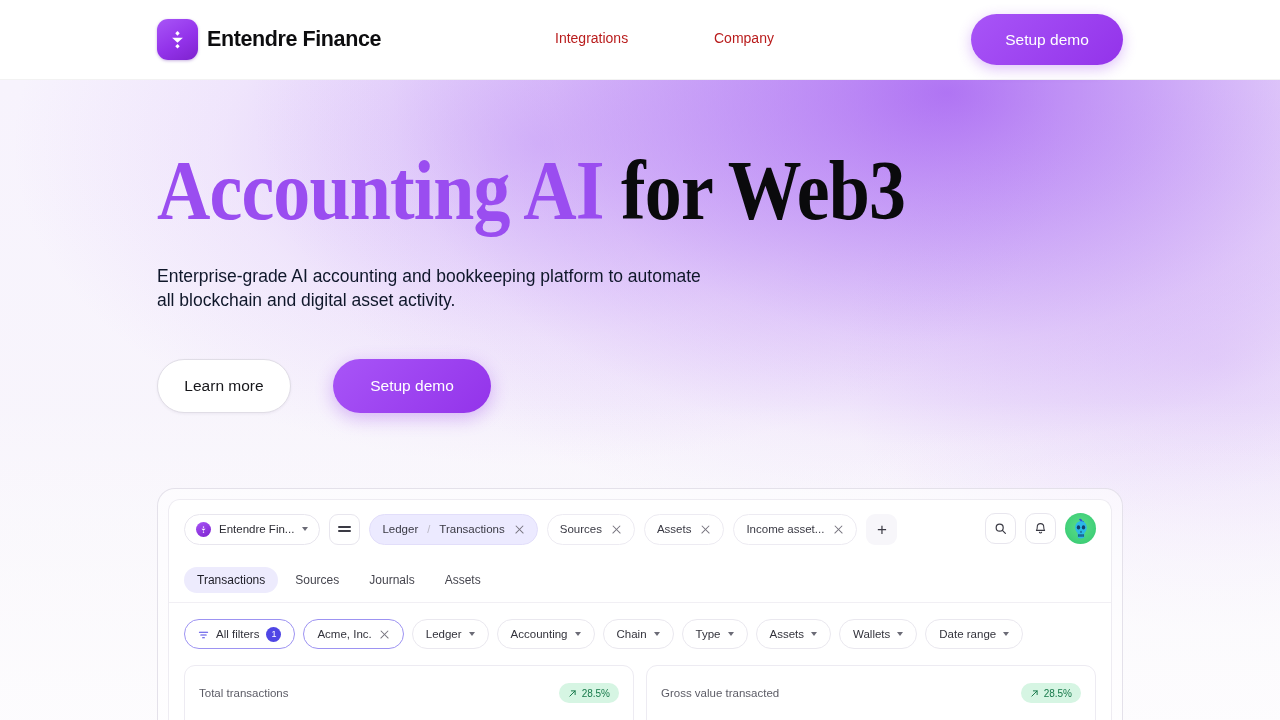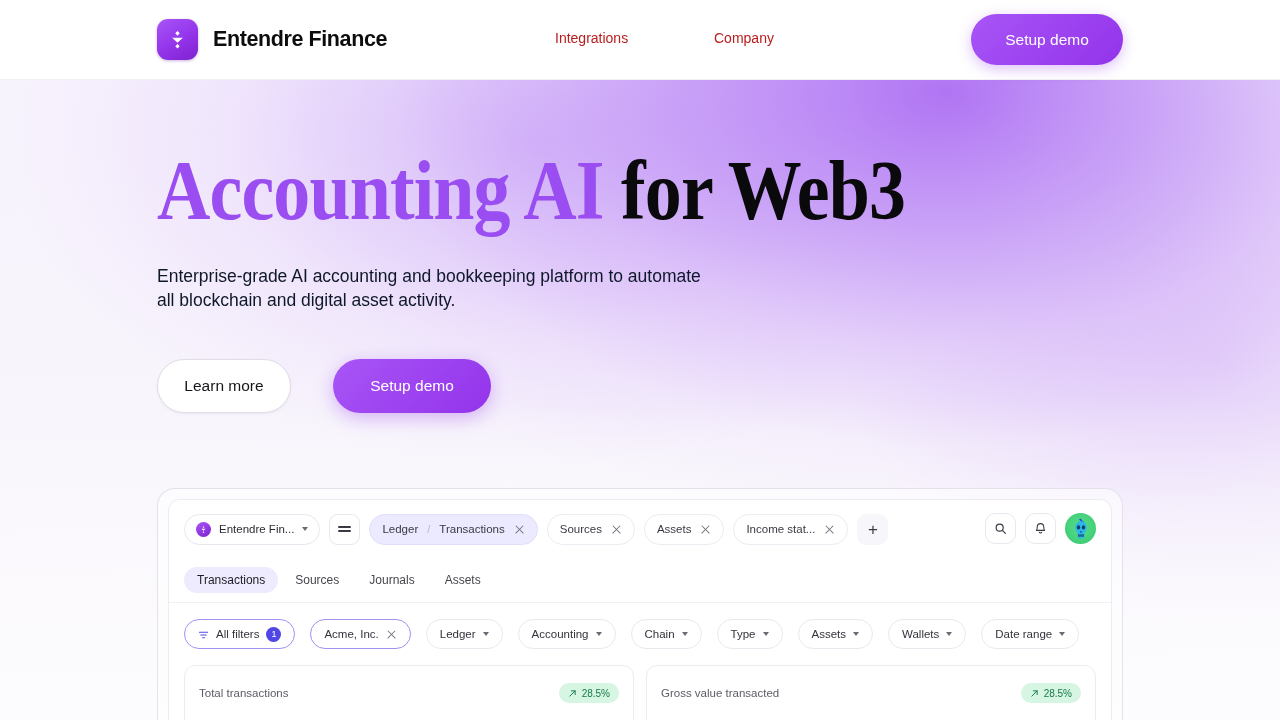--- a/index.html
+++ b/index.html
@@ -25,21 +25,21 @@
     background:linear-gradient(to bottom, rgba(255,255,255,0) 50%, rgba(252,251,253,0.55) 78%, rgba(253,252,254,0.85) 100%);
   }
 
   
   .header{
     position:absolute; left:0; top:0; width:1280px; height:80px;
     background:#ffffff; z-index:20;
     display:flex; align-items:center;
     border-bottom:1px solid rgba(0,0,0,0.05);
   }
-  .brand{ position:absolute; left:157px; top:19px; display:flex; align-items:center; gap:15px; }
+  .brand{ position:absolute; left:157px; top:19px; display:flex; align-items:center; gap:9px; }
   .brand-mark{
     width:41px; height:41px; border-radius:11px;
     background:linear-gradient(150deg,#a855f7 0%,#9333ea 55%,#7e22ce 100%);
     display:flex; align-items:center; justify-content:center;
     box-shadow:0 1px 3px rgba(100,40,170,0.35);
   }
   .brand-name{ font-size:21.5px; font-weight:bold; color:#0d0d0f; letter-spacing:-0.4px; }
 
   .nav-link{
     position:absolute; top:30px; font-size:14px; color:#b91c1c;
@@ -155,21 +155,21 @@
   }
 
   
   .subtabs{ height:45px; display:flex; align-items:center; padding:0 15px; gap:4px; border-bottom:1px solid #f1eff4; }
   .subtab{
     font-size:12px; color:#46464f; padding:6px 13px; border-radius:14px; cursor:pointer; white-space:nowrap;
   }
   .subtab.active{ background:#edebfd; color:#1d1d26; }
 
   
-  .filters{ height:62px; display:flex; align-items:center; padding:0 15px; gap:15px; }
+  .filters{ height:62px; display:flex; align-items:center; padding:0 15px; gap:8px; }
   .fpill{
     display:flex; align-items:center; gap:7px; height:30px; padding:0 13px;
     border-radius:16px; border:1px solid #eae8ef; background:#fff;
     font-size:11.5px; color:#33333c; white-space:nowrap; cursor:pointer;
   }
   .fpill.outlined{ border-color:#9d93f2; }
   .fpill.filters-btn{ border-color:#9d93f2; }
   .badge-count{
     width:15px;height:15px;border-radius:50%;background:#4f46e5;color:#fff;
     font-size:9px; display:flex;align-items:center;justify-content:center;
@@ -255,21 +255,21 @@
       <span>Sources</span>
       <span class="xmark"></span>
     </div>
 
     <div class="tab-pill">
       <span>Assets</span>
       <span class="xmark"></span>
     </div>
 
     <div class="tab-pill">
-      <span>Income stat...</span>
+      <span>Income asset...</span>
       <span class="xmark"></span>
     </div>
 
     <div class="plus-btn">+</div>
 
     <div class="topbar-right">
       <div class="icon-round">
         <svg width="13" height="13" viewBox="0 0 24 24" fill="none" stroke="#3a3a44" stroke-width="2.2">
           <circle cx="10.5" cy="10.5" r="6.5"></circle>
               <line x1="15.5" y1="15.5" x2="21" y2="21" stroke-linecap="round"></line>

